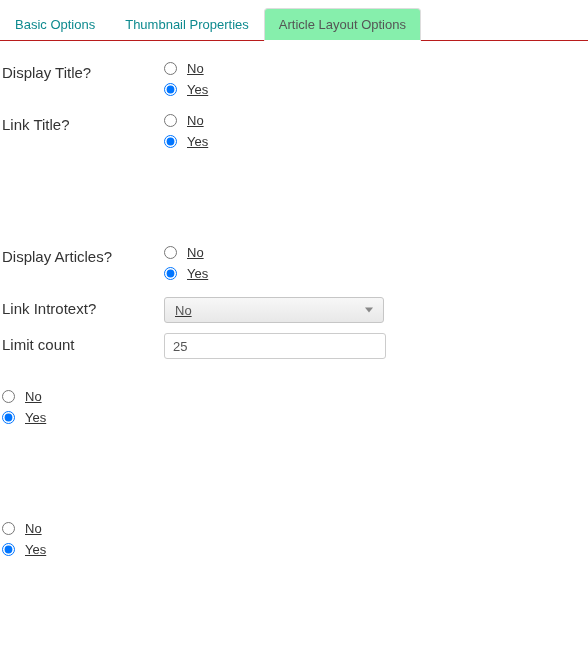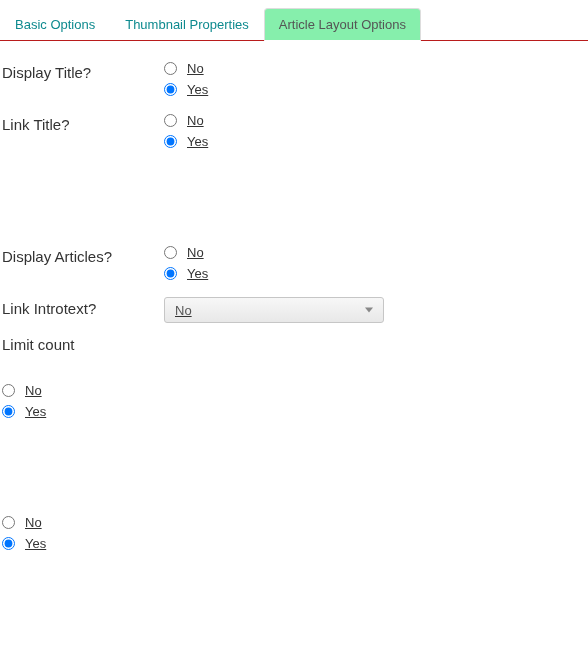--- a/index.html
+++ b/index.html
@@ -77,20 +77,23 @@
     <div class="controls">
       <div class="select">
         <span>No</span>
         <span class="caret"></span>
       </div>
     </div>
   </div>
 
   <div class="row gap-md">
     <div class="label">Limit count</div>
+    <div class="controls">
+      <input type="text" class="input-text" value="25" style="">
+    </div>
   </div>
 
   <div class="row gap-lg">
     <div class="controls">
       <div class="radio-row">
         <input type="radio" name="displayIntroImage" style="">
         <span>No</span>
       </div>
       <div class="radio-row">
         <input type="radio" name="displayIntroImage" checked="" style="">

